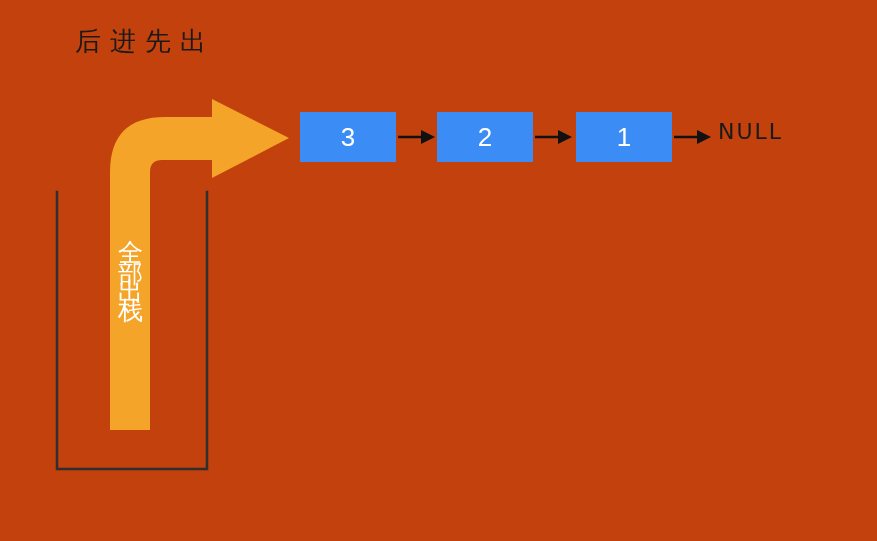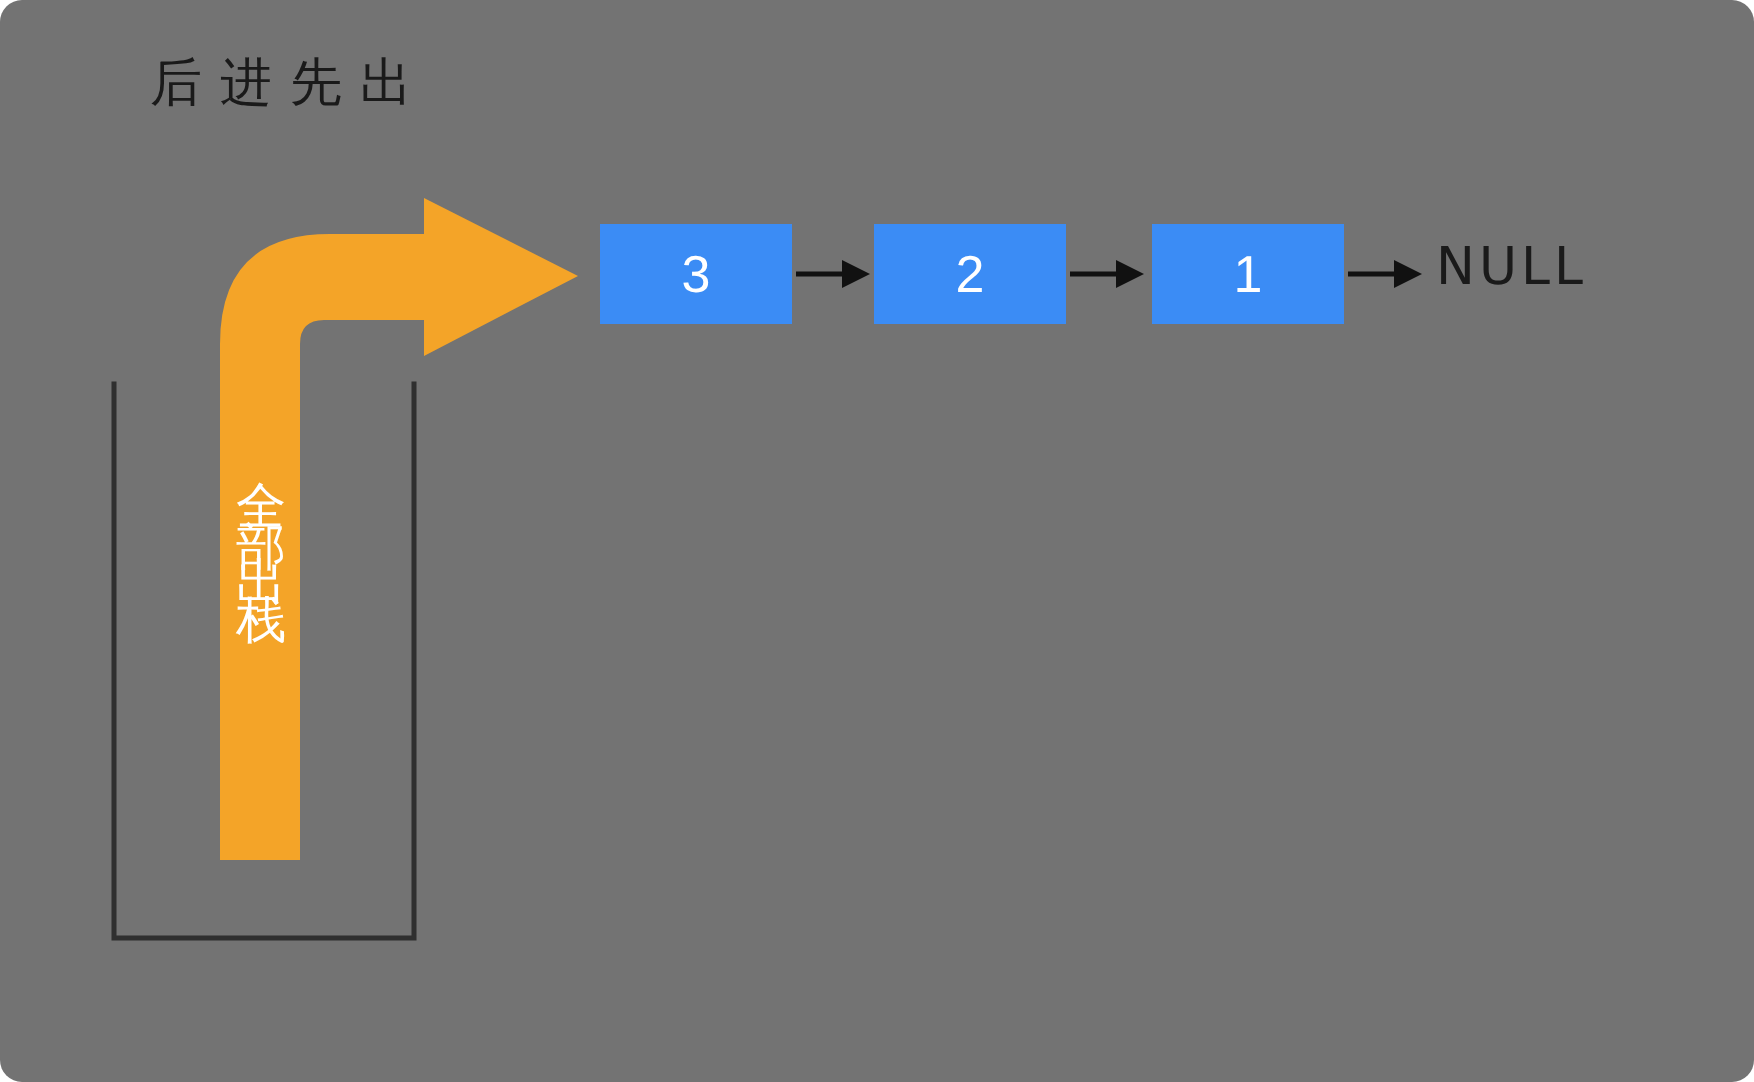--- a/index.html
+++ b/index.html
@@ -7,24 +7,23 @@
     --blue: #3B8CF5;
     --line: #2f2f2f;
     --ink: #1a1a1a;
   }
   * { margin: 0; padding: 0; box-sizing: border-box; }
   html, body { background: #ffffff; }
   .canvas {
     position: relative;
     width: 877px;
     height: 541px;
-    background: #737373;
+    background: #c2410c;
     overflow: hidden;
     font-family: "DejaVu Sans", sans-serif;
-    border-radius: 11px;
   }
   .hand {
     font-family: "DejaVu Sans", sans-serif;
     color: var(--ink);
   }
   .title {
     position: absolute;
     left: 75px;
     top: 24px;
     font-size: 26px;
@@ -58,21 +57,21 @@
     font-size: 26px;
     font-family: "Liberation Sans", sans-serif;
   }
   .node-3 { left: 300px; }
   .node-2 { left: 437px; }
   .node-1 { left: 576px; }
   .null-label {
     position: absolute;
     left: 718px;
     top: 119px;
-    font-size: 26px;
+    font-size: 22px;
     letter-spacing: 2px;
   }
   .pop-annotation {
     position: absolute;
     left: 110px;
     top: 220px;
     width: 41px;
     text-align: center;
     writing-mode: vertical-rl;
     color: #ffffff;

